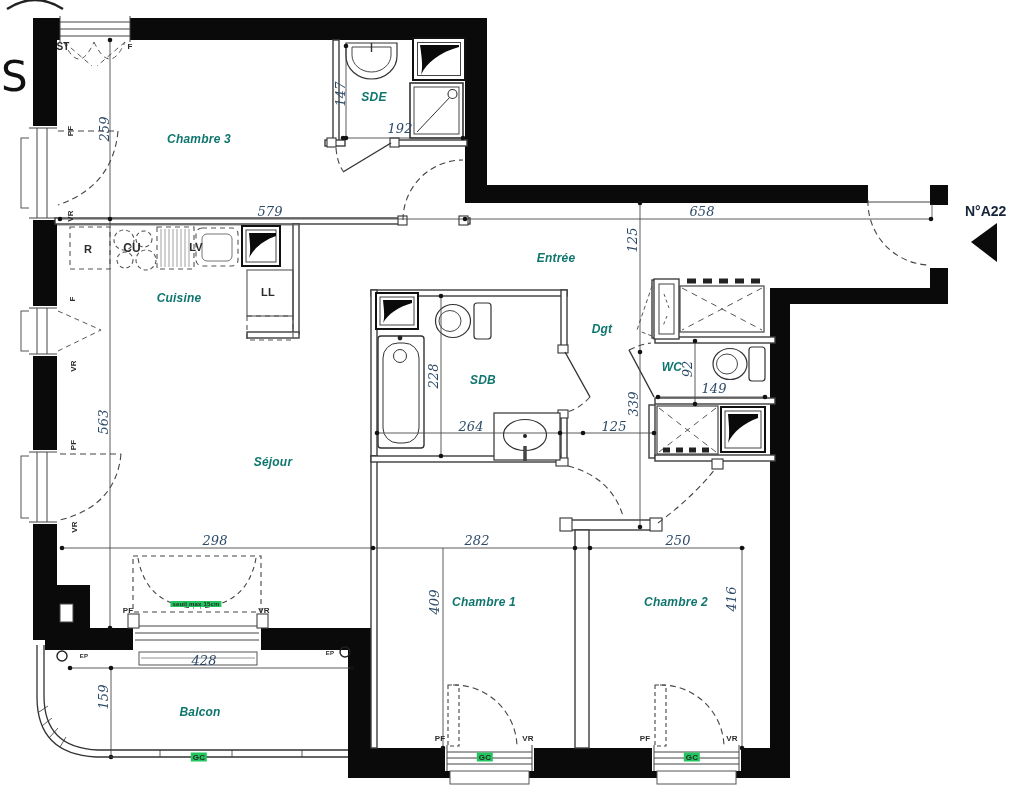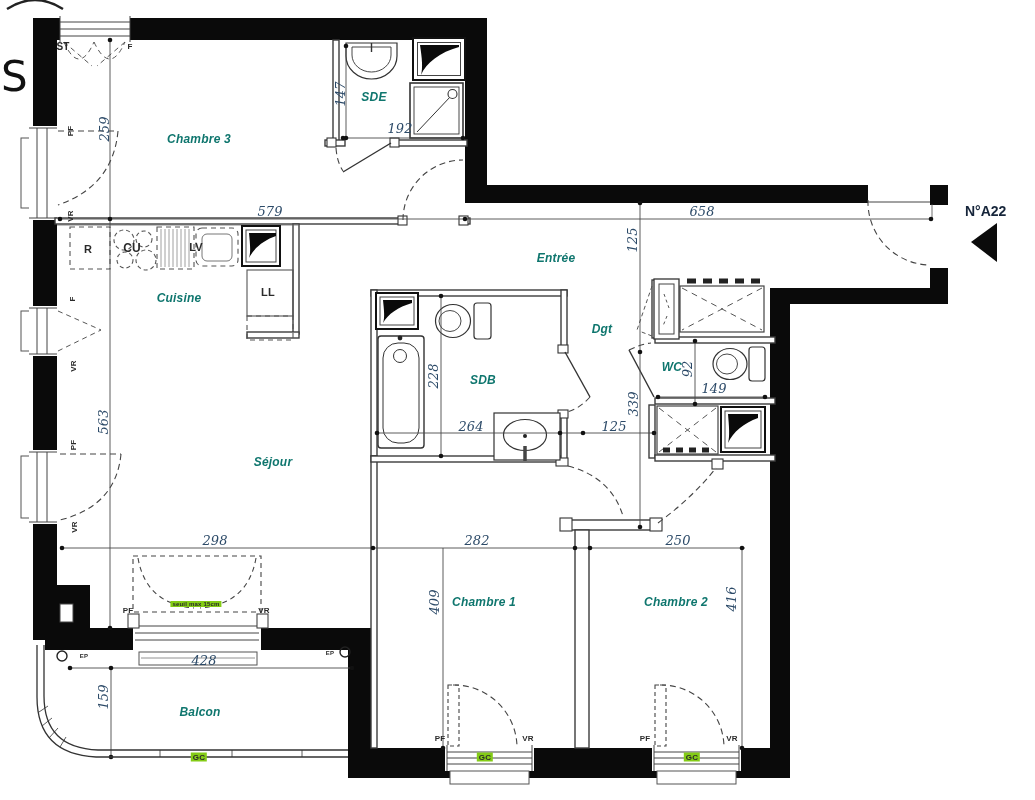--- a/index.html
+++ b/index.html
@@ -4,21 +4,21 @@
 <style>
   html,body{margin:0;padding:0;background:#fff;}
   #stage{position:relative;width:1035px;height:800px;background:#fff;overflow:hidden;
          font-family:"Liberation Sans",sans-serif;}
   #plan-svg{position:absolute;left:0;top:0;}
   .lbl{position:absolute;transform:translate(-50%,-50%);white-space:nowrap;pointer-events:none;}
   .room-label{font-size:12px;font-weight:bold;color:#0f766e;letter-spacing:.2px;font-style:italic;}
   .dim-label{font-family:"DejaVu Serif","Liberation Serif",serif;font-style:italic;
              font-size:13px;color:#2c4a68;}
   .small-label{font-size:8px;font-weight:600;color:#2a2a2a;letter-spacing:.2px;}
-  .bg{background:#84cc16;padding:0 2px;text-align:right;}
+  .bg{background:#22c55e;padding:0 2px;text-align:right;}
   .rot{transform:translate(-50%,-50%) rotate(-90deg);}
   #compass-letter{position:absolute;left:1px;top:52px;font-size:42px;color:#111;
                   font-family:"DejaVu Sans",sans-serif;}
   #unit-label{position:absolute;left:965px;top:203px;font-size:14px;font-weight:bold;color:#16253a;}
 </style>
 </head>
 <body>
 
 <div id="stage">
 

